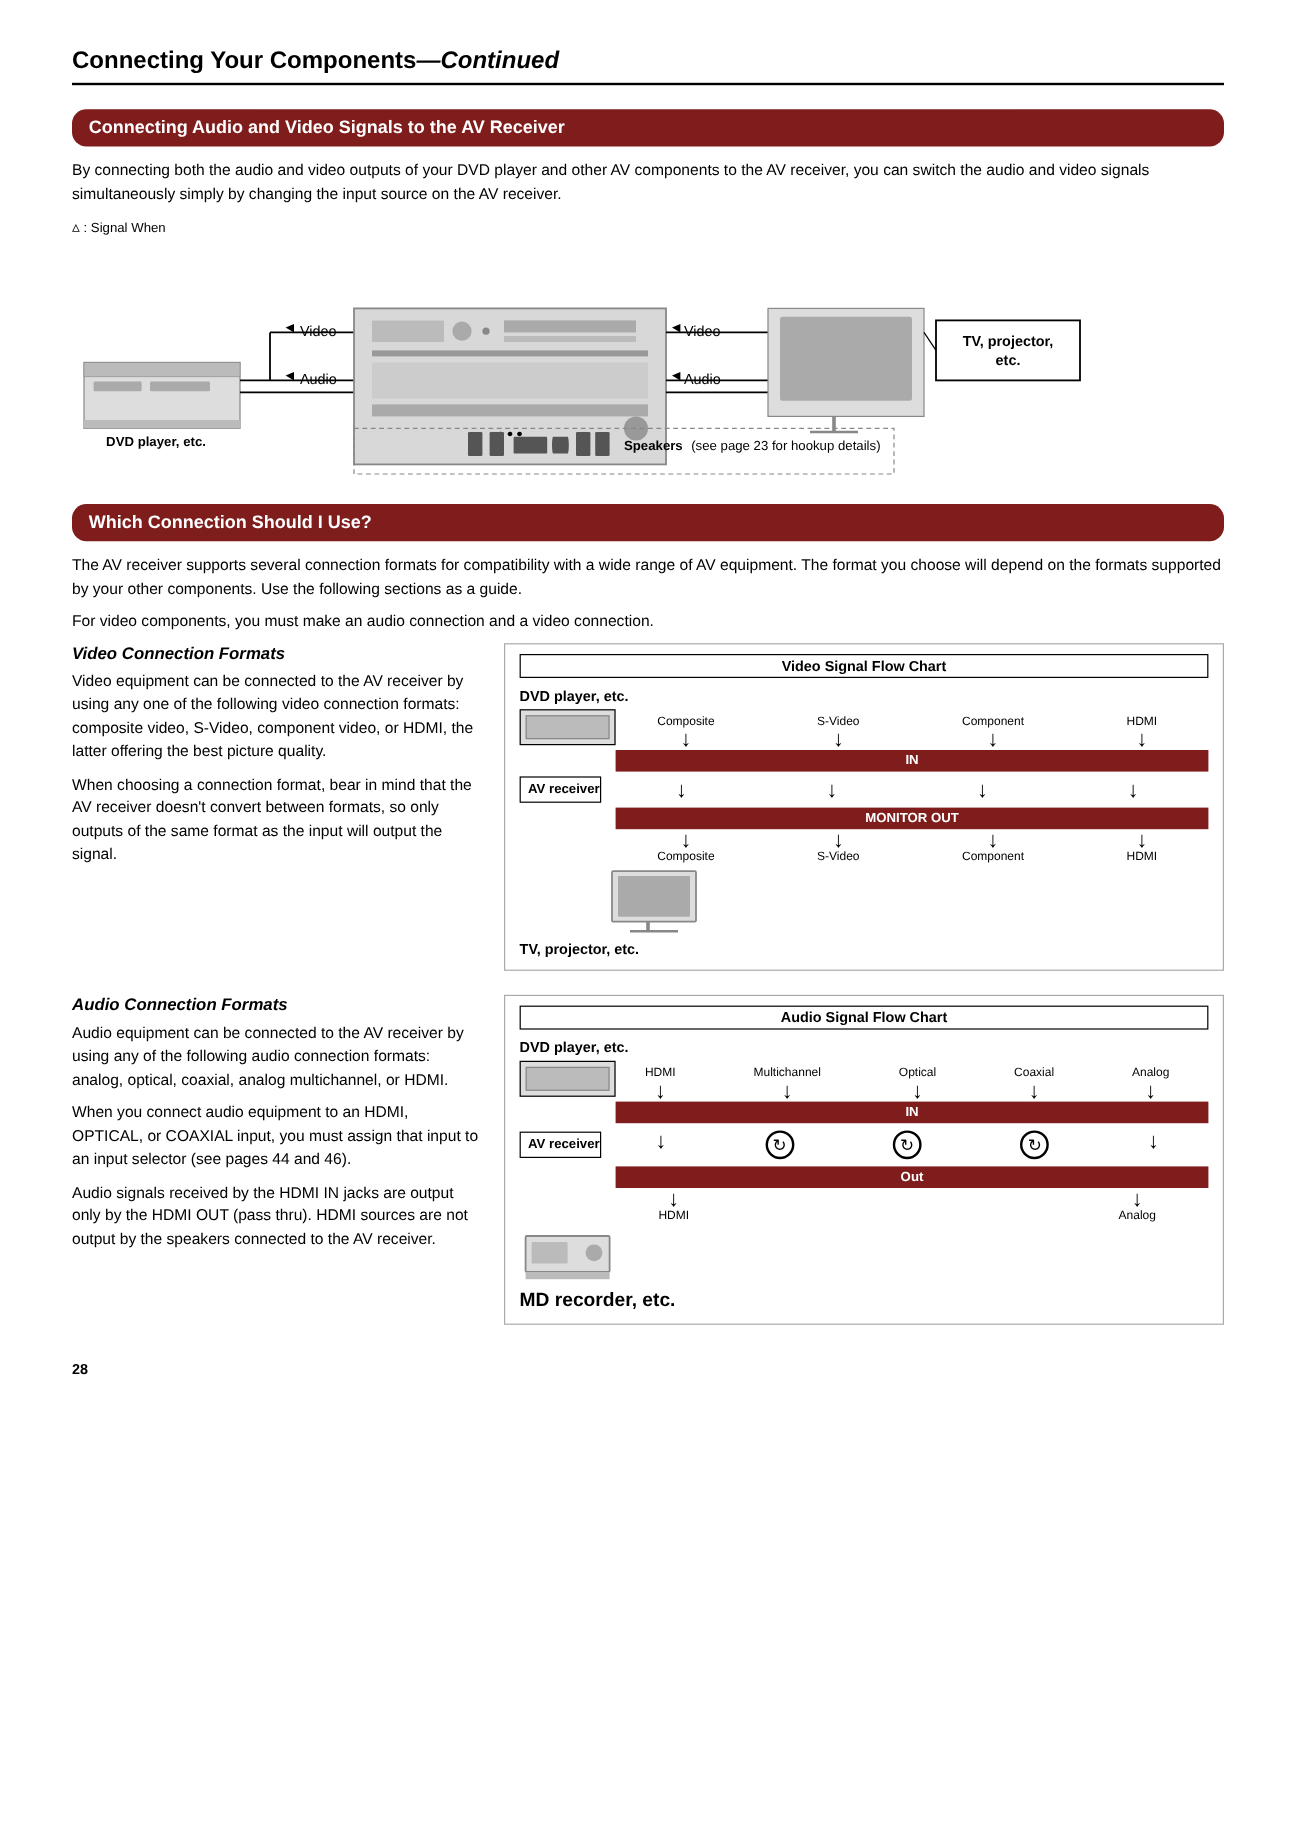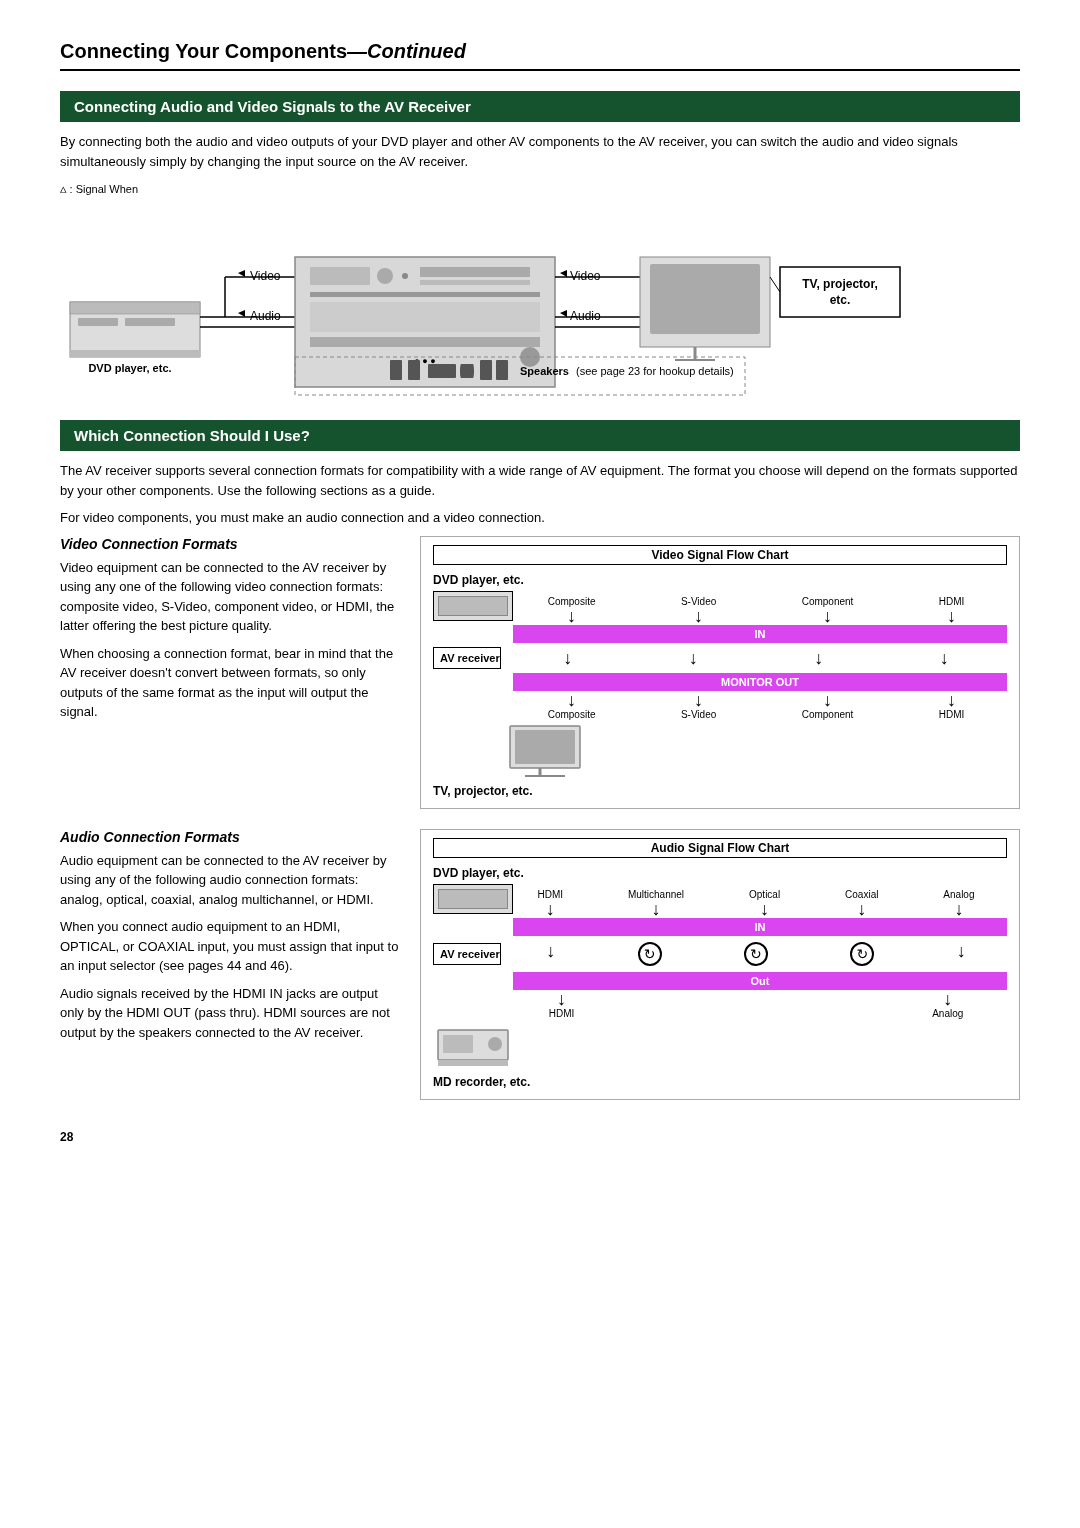--- a/index.html
+++ b/index.html
@@ -19,26 +19,27 @@
       font-weight: bold;
       border-bottom: 2px solid #000;
       padding-bottom: 6px;
       margin-bottom: 20px;
       font-style: italic;
     }
     .page-title span { font-style: normal; }
 
     
     .section-header {
-      background: #14532d;
+      background: #7f1d1d;
       color: #fff;
       font-size: 15px;
       font-weight: bold;
       padding: 7px 14px;
       margin-bottom: 10px;
+      border-radius: 12px;
     }
 
     .subsection-header {
       font-size: 14px;
       font-weight: bold;
       font-style: italic;
       margin-bottom: 6px;
     }
 
     p {
@@ -149,21 +150,21 @@
       width: 100%;
     }
 
     .bar-spacer {
       width: 80px;
       flex-shrink: 0;
     }
 
     .bar-fill {
       flex: 1;
-      background: #d946ef;
+      background: #7f1d1d;
       color: #fff;
       text-align: center;
       font-size: 11px;
       font-weight: bold;
       padding: 3px 0;
     }
 
     
     .circ {
       width: 24px;
@@ -506,19 +507,19 @@
             
             <svg width="80" height="45" viewBox="0 0 80 45">
               <rect x="5" y="5" width="70" height="30" fill="#ddd" stroke="#888" stroke-width="1.5" rx="1"></rect>
               <rect x="10" y="10" width="30" height="18" fill="#bbb" rx="1"></rect>
               <circle cx="62" cy="19" r="7" fill="#aaa"></circle>
               <rect x="5" y="35" width="70" height="6" fill="#bbb"></rect>
             </svg>
           </div>
           <div class="fc-right"></div>
         </div>
-        <div style="font-size:12px; font-weight:bold; margin-top:2px;">MD recorder, etc.</div>
+        <div style="font-size:16px; font-weight:bold; margin-top:2px;">MD recorder, etc.</div>
       </div>
     </div>
   </div>
 </div>
 
 <div class="page-number">28</div>
 
 </body></html>

